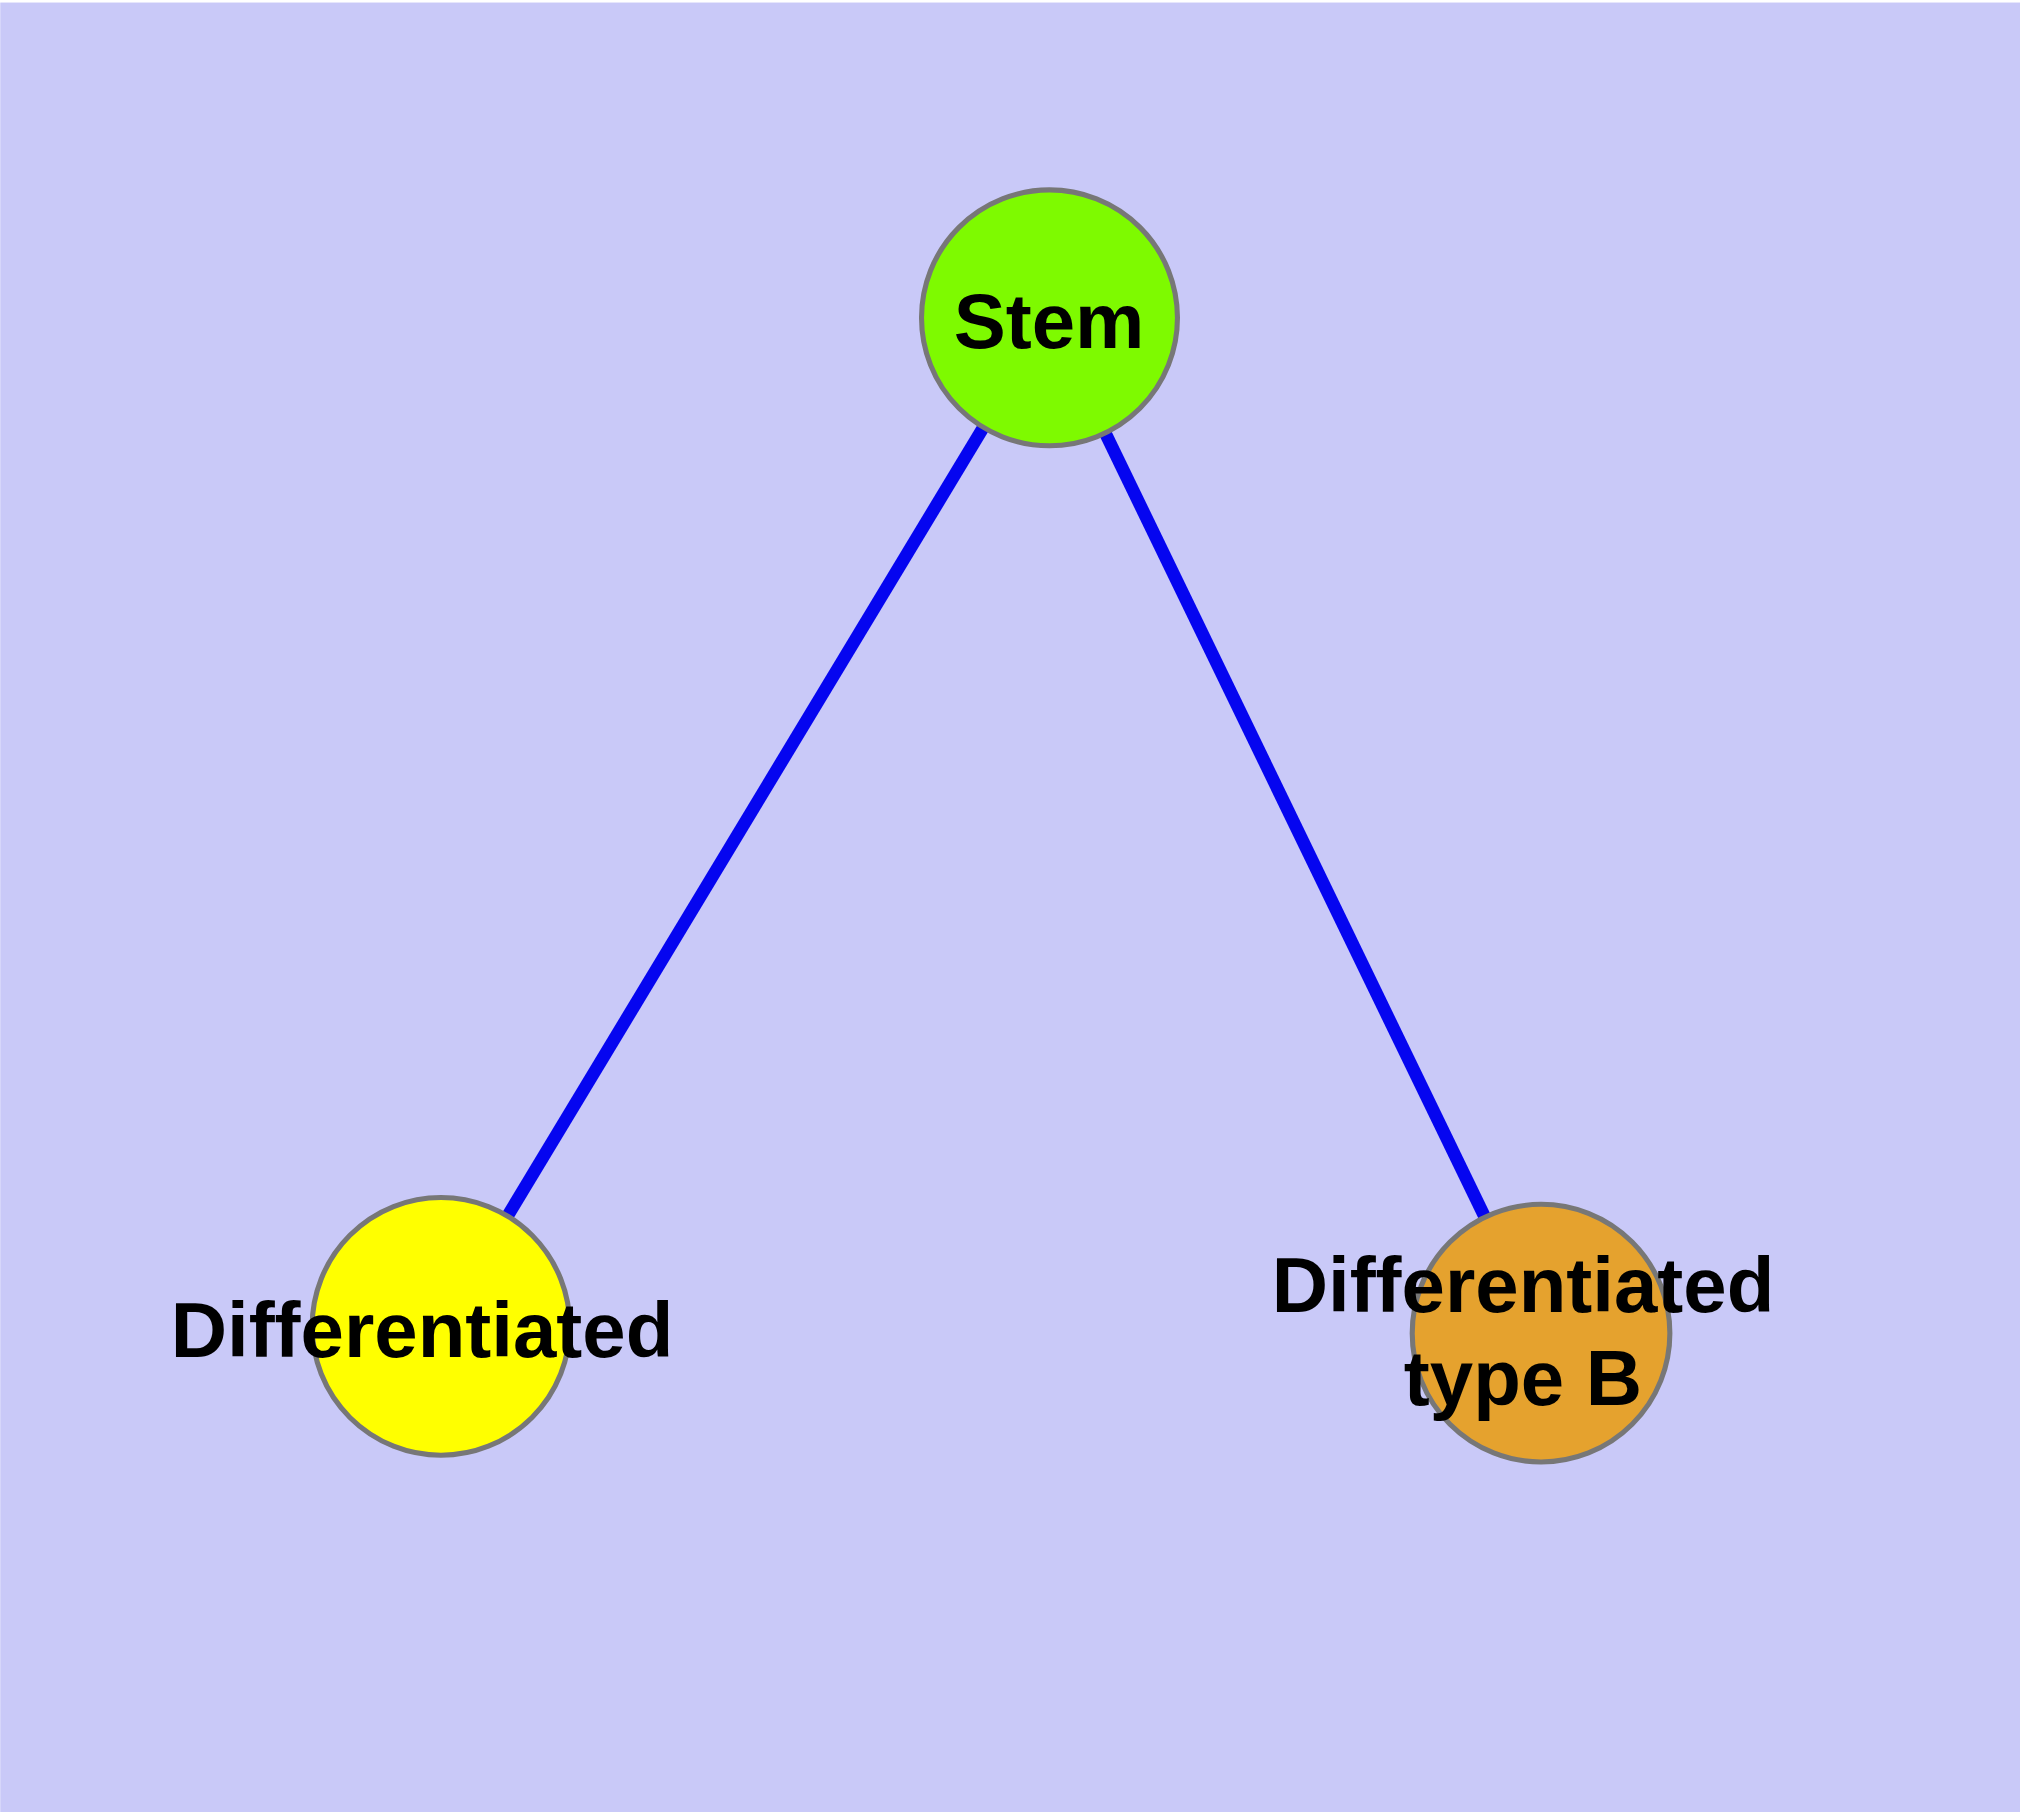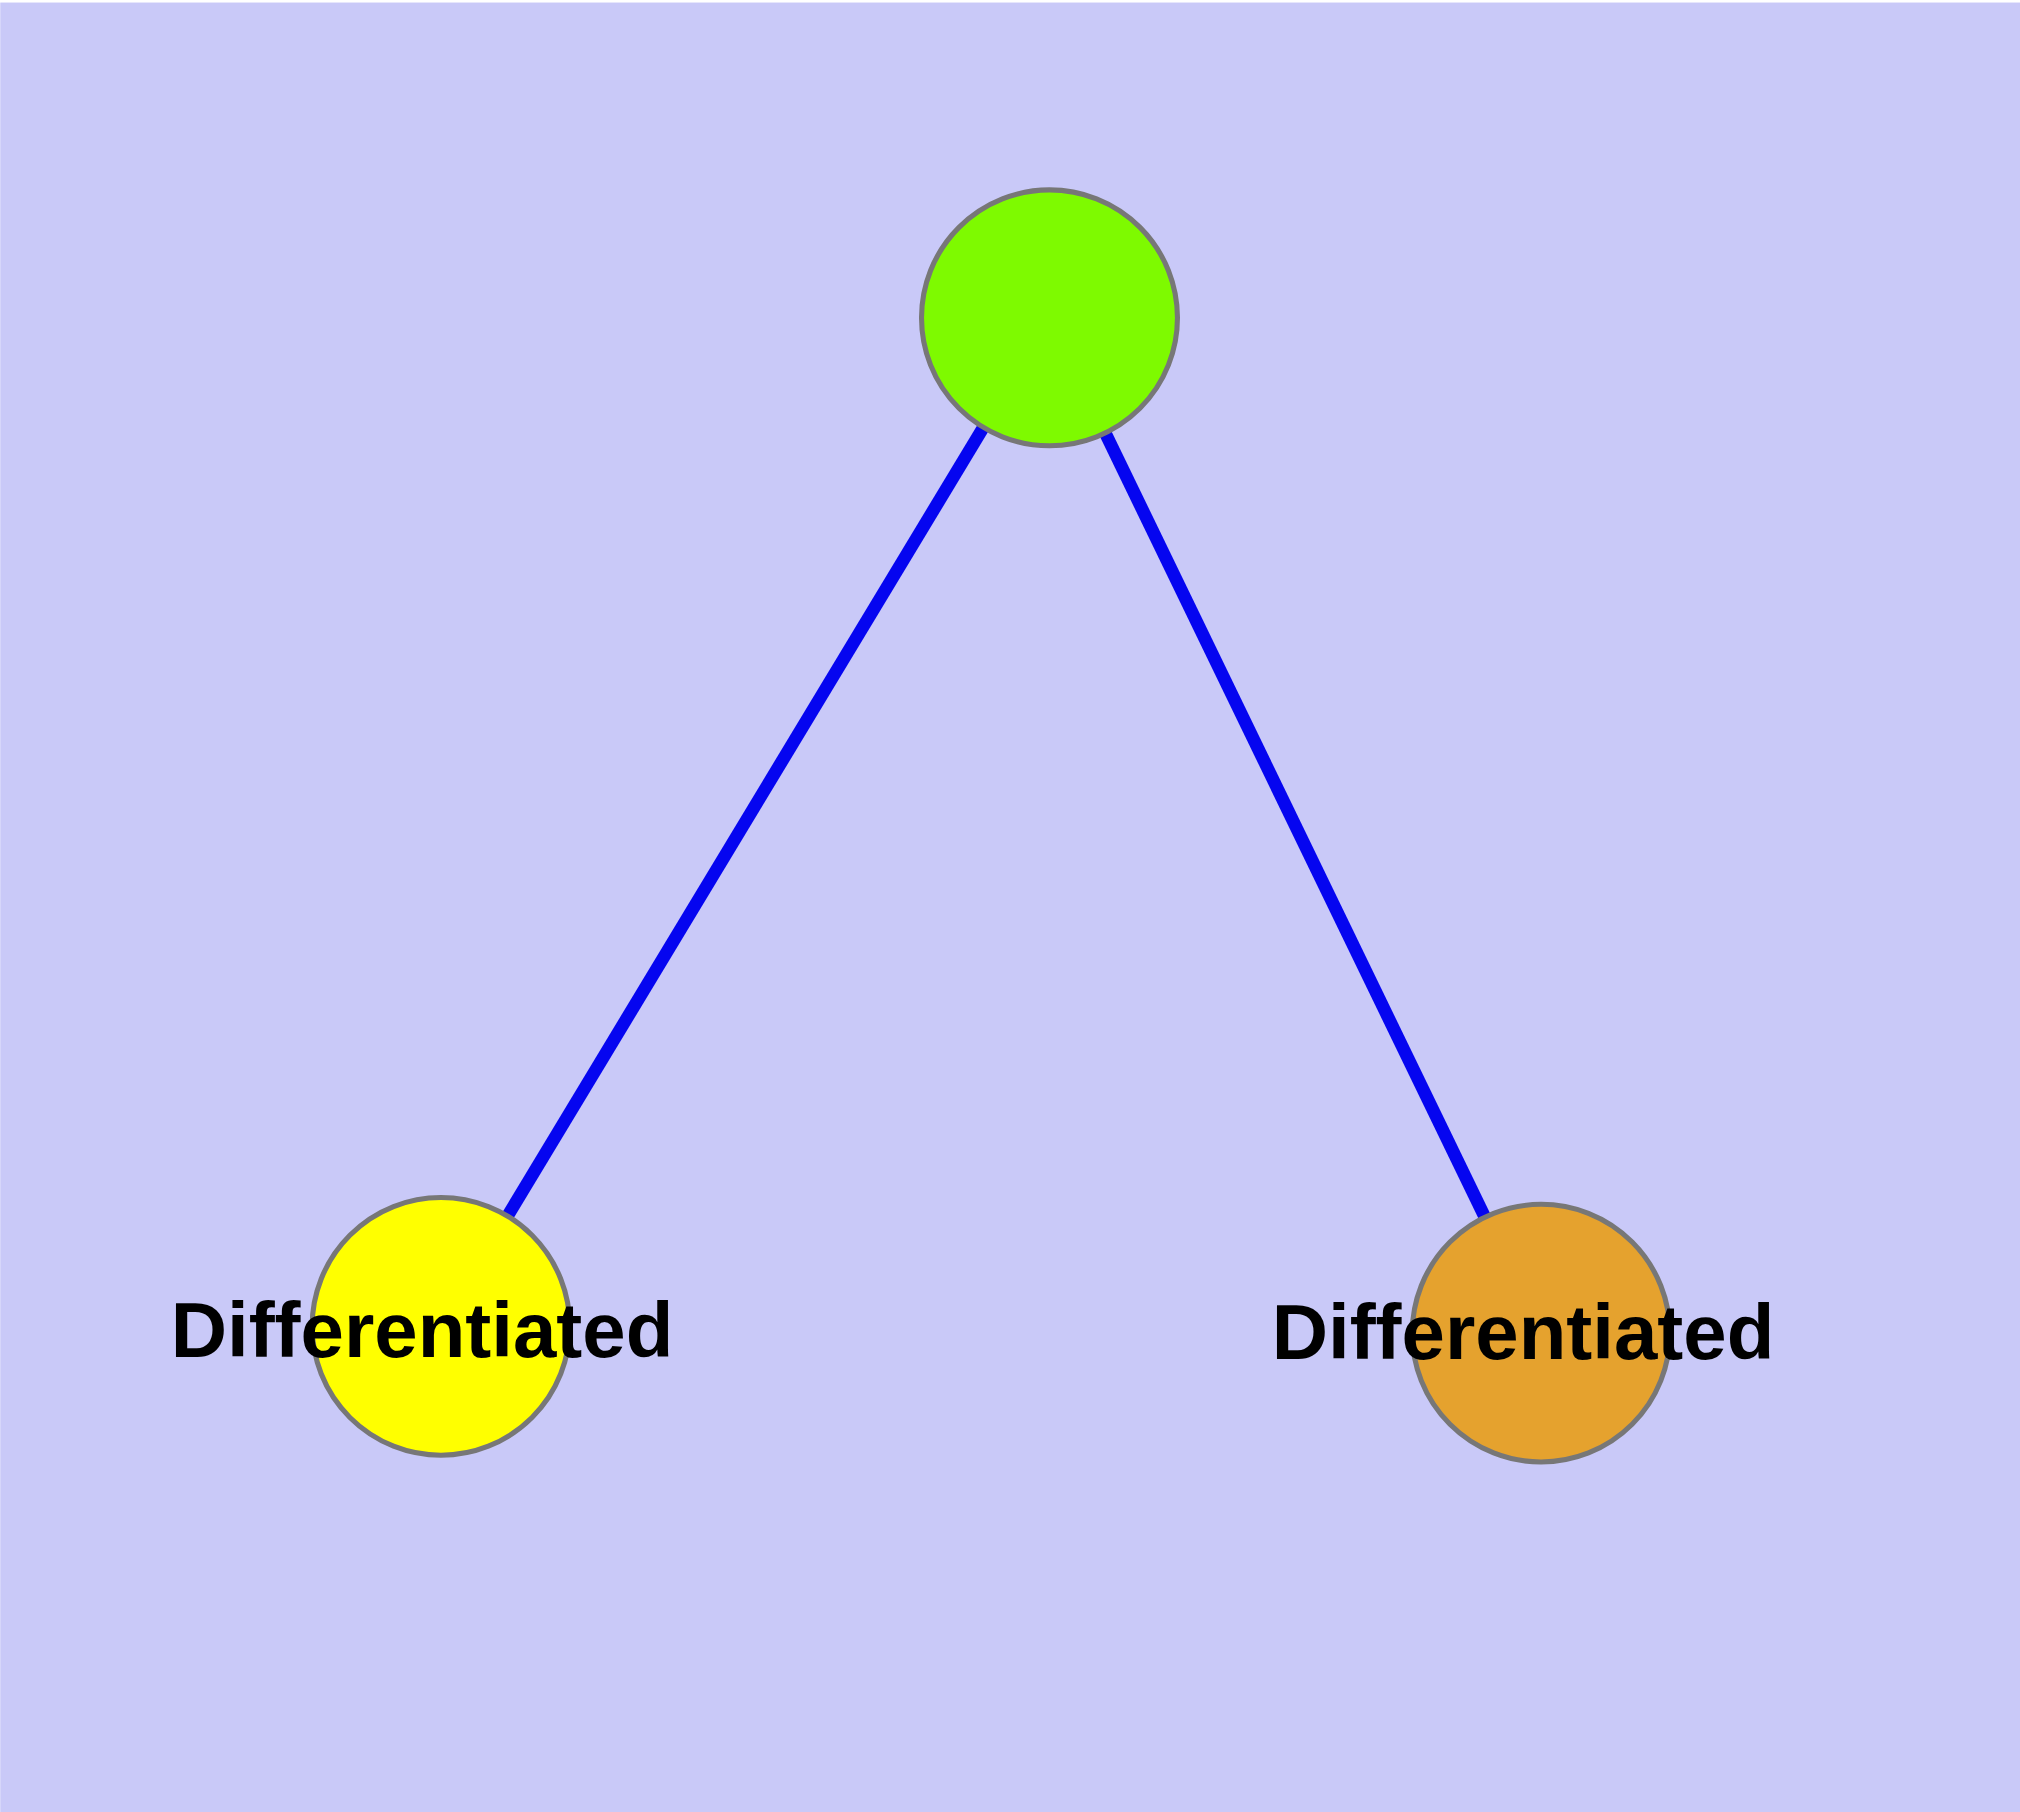--- a/index.html
+++ b/index.html
@@ -47,23 +47,27 @@
 
     <line x1="1238" y1="375" x2="1818" y2="1573" stroke-width="15" stroke="#0505F0"></line>
 
     <circle cx="520" cy="1565" r="152" stroke-width="6" fill="#FFFF00" stroke="#777777"></circle>
 
     <circle cx="1818" cy="1573" r="152" stroke-width="6" fill="#E5A22E" stroke="#777777"></circle>
 
     <circle cx="1238" cy="375" r="151" stroke-width="6" fill="#7EFA00" stroke="#777777"></circle>
   </svg>
 
+  <div class="node-label" style="left:1049px; top:321px;">
+    <span class="line">Stem</span>
+  </div>
 
   <div class="node-label" style="left:422px; top:1330px;">
     <span class="line">Differentiated</span>
   </div>
 
   <div class="node-label" style="left:1523px; top:1332px;">
     <span class="line">Differentiated</span>
+    <span class="line">type B</span>
   </div>
 
 </div>
 
 
 </body></html>

